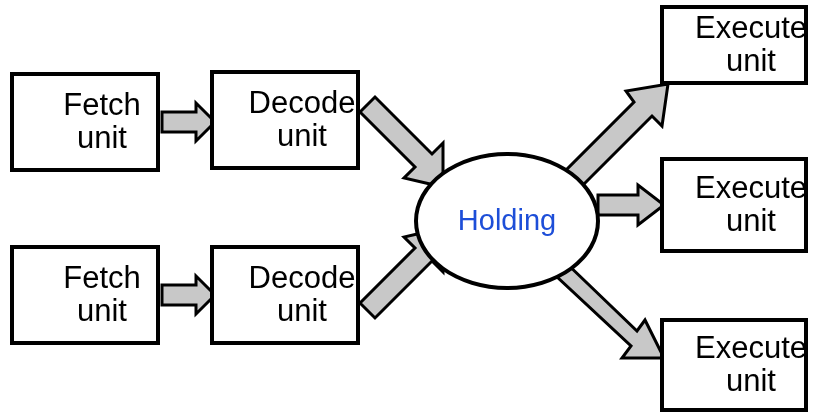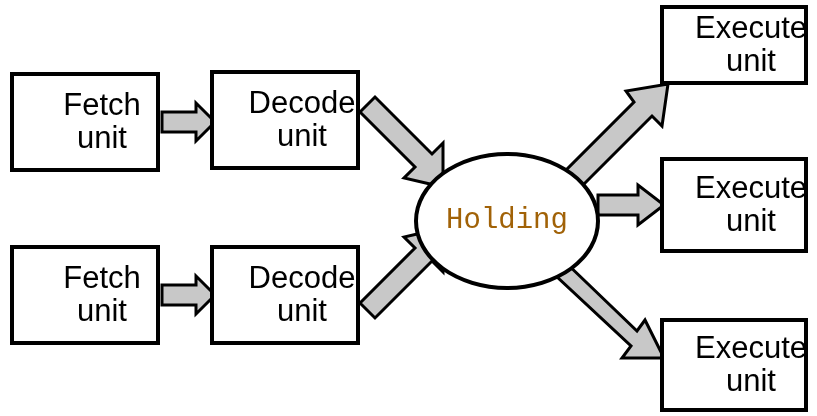--- a/index.html
+++ b/index.html
@@ -38,23 +38,23 @@
   .node-ellipse {
     position: absolute;
     box-sizing: border-box;
     background: #ffffff;
     border: 4px solid #000000;
     border-radius: 50%;
     display: flex;
     align-items: center;
     justify-content: center;
     line-height: 1.1;
-    color: #a16207;
+    color: #1d4ed8;
     font-size: 29px;
-    font-family: Liberation Mono, monospace;
+    font-family: Liberation Sans, sans-serif;
   }
   .node-line { display: block; white-space: nowrap; }
 
   
   #fetch-unit-1 { left: 10px;  top: 72px;  width: 150px; height: 100px; }
   #fetch-unit-2 { left: 10px;  top: 245px; width: 150px; height: 100px; }
   
   #decode-unit-1 { left: 210px; top: 70px;  width: 150px; height: 100px; }
   #decode-unit-2 { left: 210px; top: 245px; width: 150px; height: 100px; }
   

